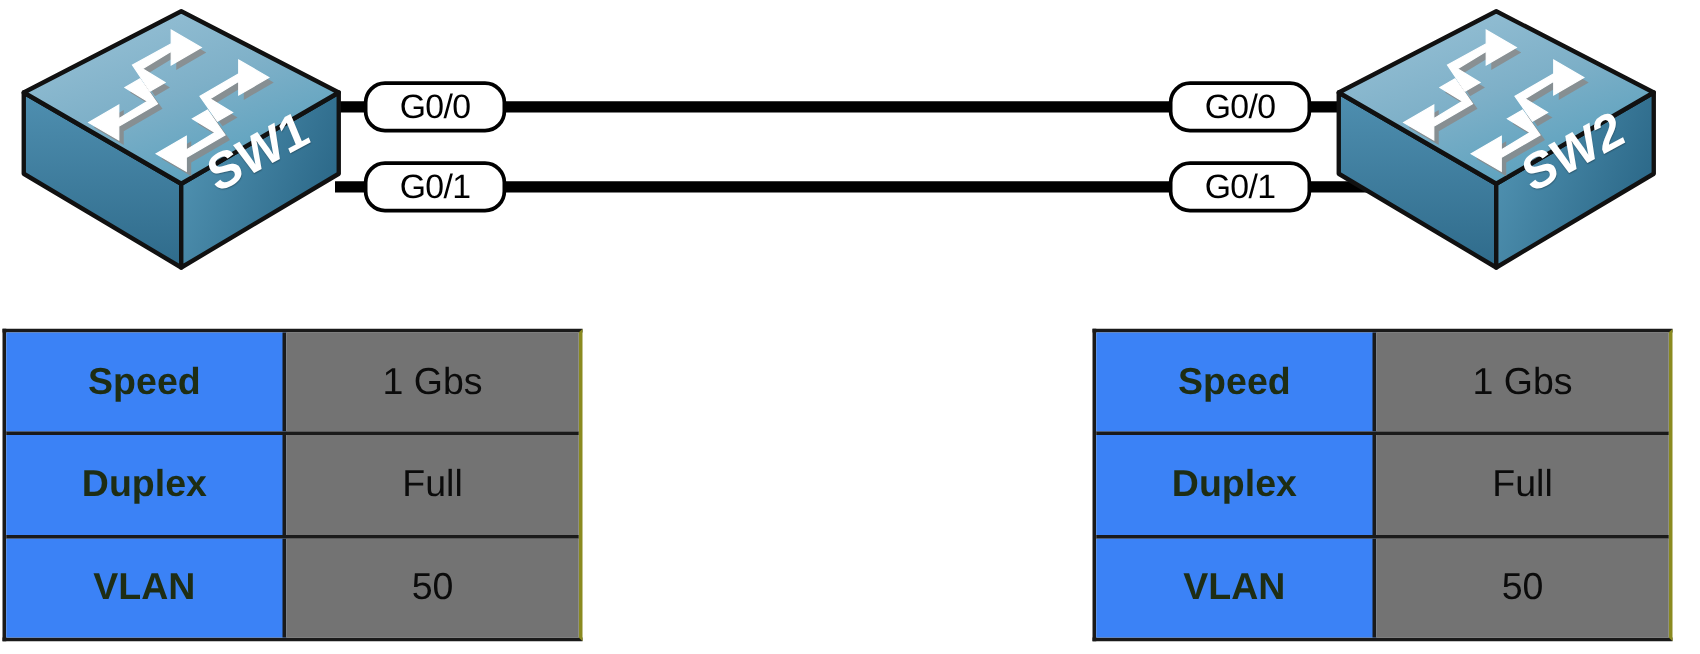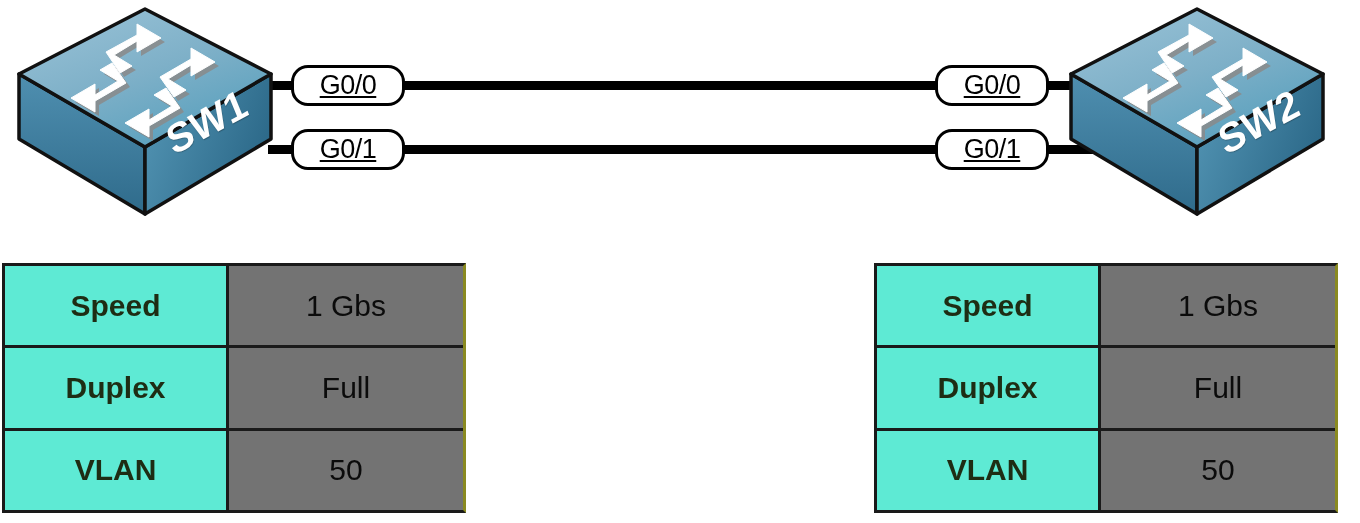--- a/index.html
+++ b/index.html
@@ -72,21 +72,20 @@
     height: 41px;
     width: 114px;
     display: flex;
     align-items: center;
     justify-content: center;
     font-size: 27px;
     color: #000000;
     font-family: "Liberation Sans", sans-serif;
     letter-spacing: -0.5px;
     z-index: 5;
-    text-decoration: underline;
   }
 
   
   .ptable {
     position: absolute;
     box-sizing: border-box;
     border: 3px solid #1a1a1a;
     border-right-color: #8a8a20;
     background: #ffffff;
     display: flex;
@@ -94,21 +93,21 @@
   }
   .ptable .prow {
     display: flex;
     flex: 1 1 0;
     border-bottom: 3px solid #1a1a1a;
   }
   .ptable .prow:last-child { border-bottom: none; border-radius: 21px; }
 
   .pkey {
     box-sizing: border-box;
-    background: #5eead4;
+    background: #3b82f6;
     border-right: 3px solid #1a1a1a;
     display: flex;
     align-items: center;
     justify-content: center;
     font-weight: bold;
     color: #1e2d14;
     font-size: 30px;
     font-family: "Liberation Sans", sans-serif;
   }
   .pval {

